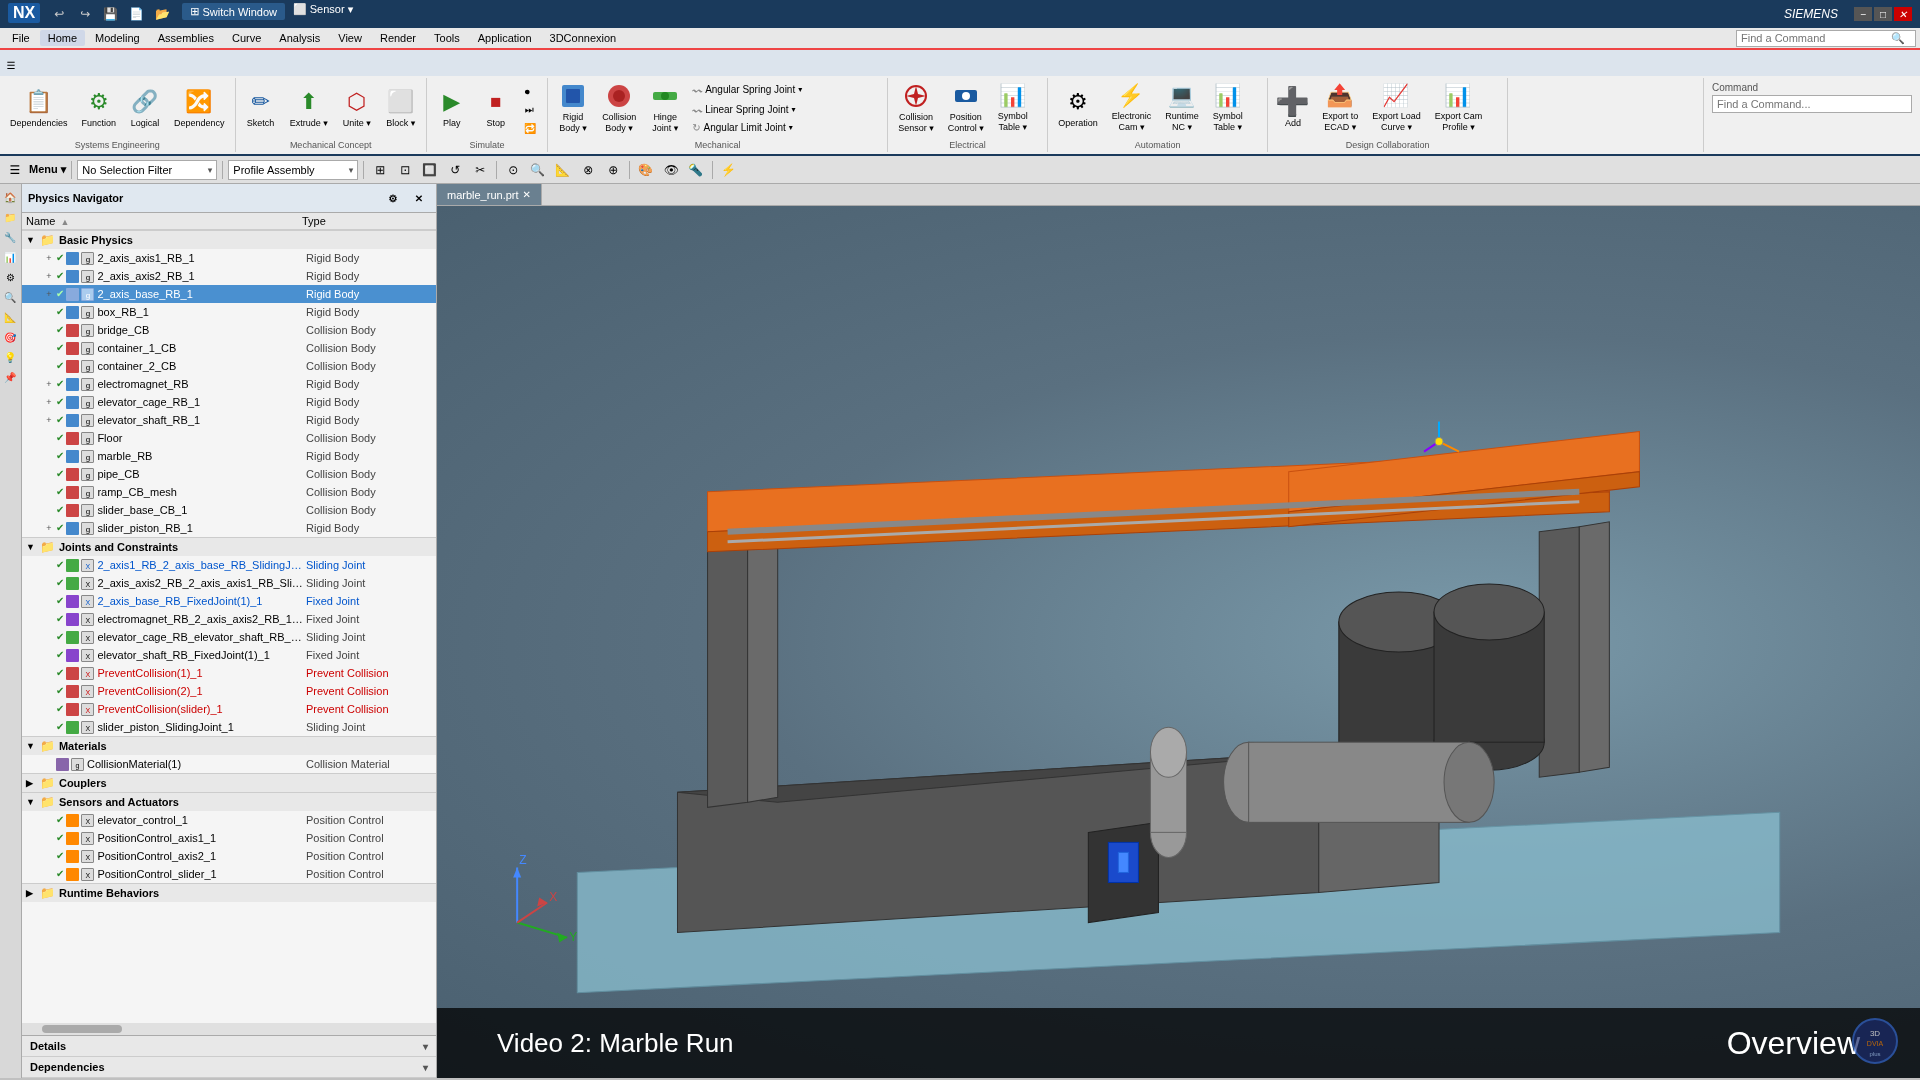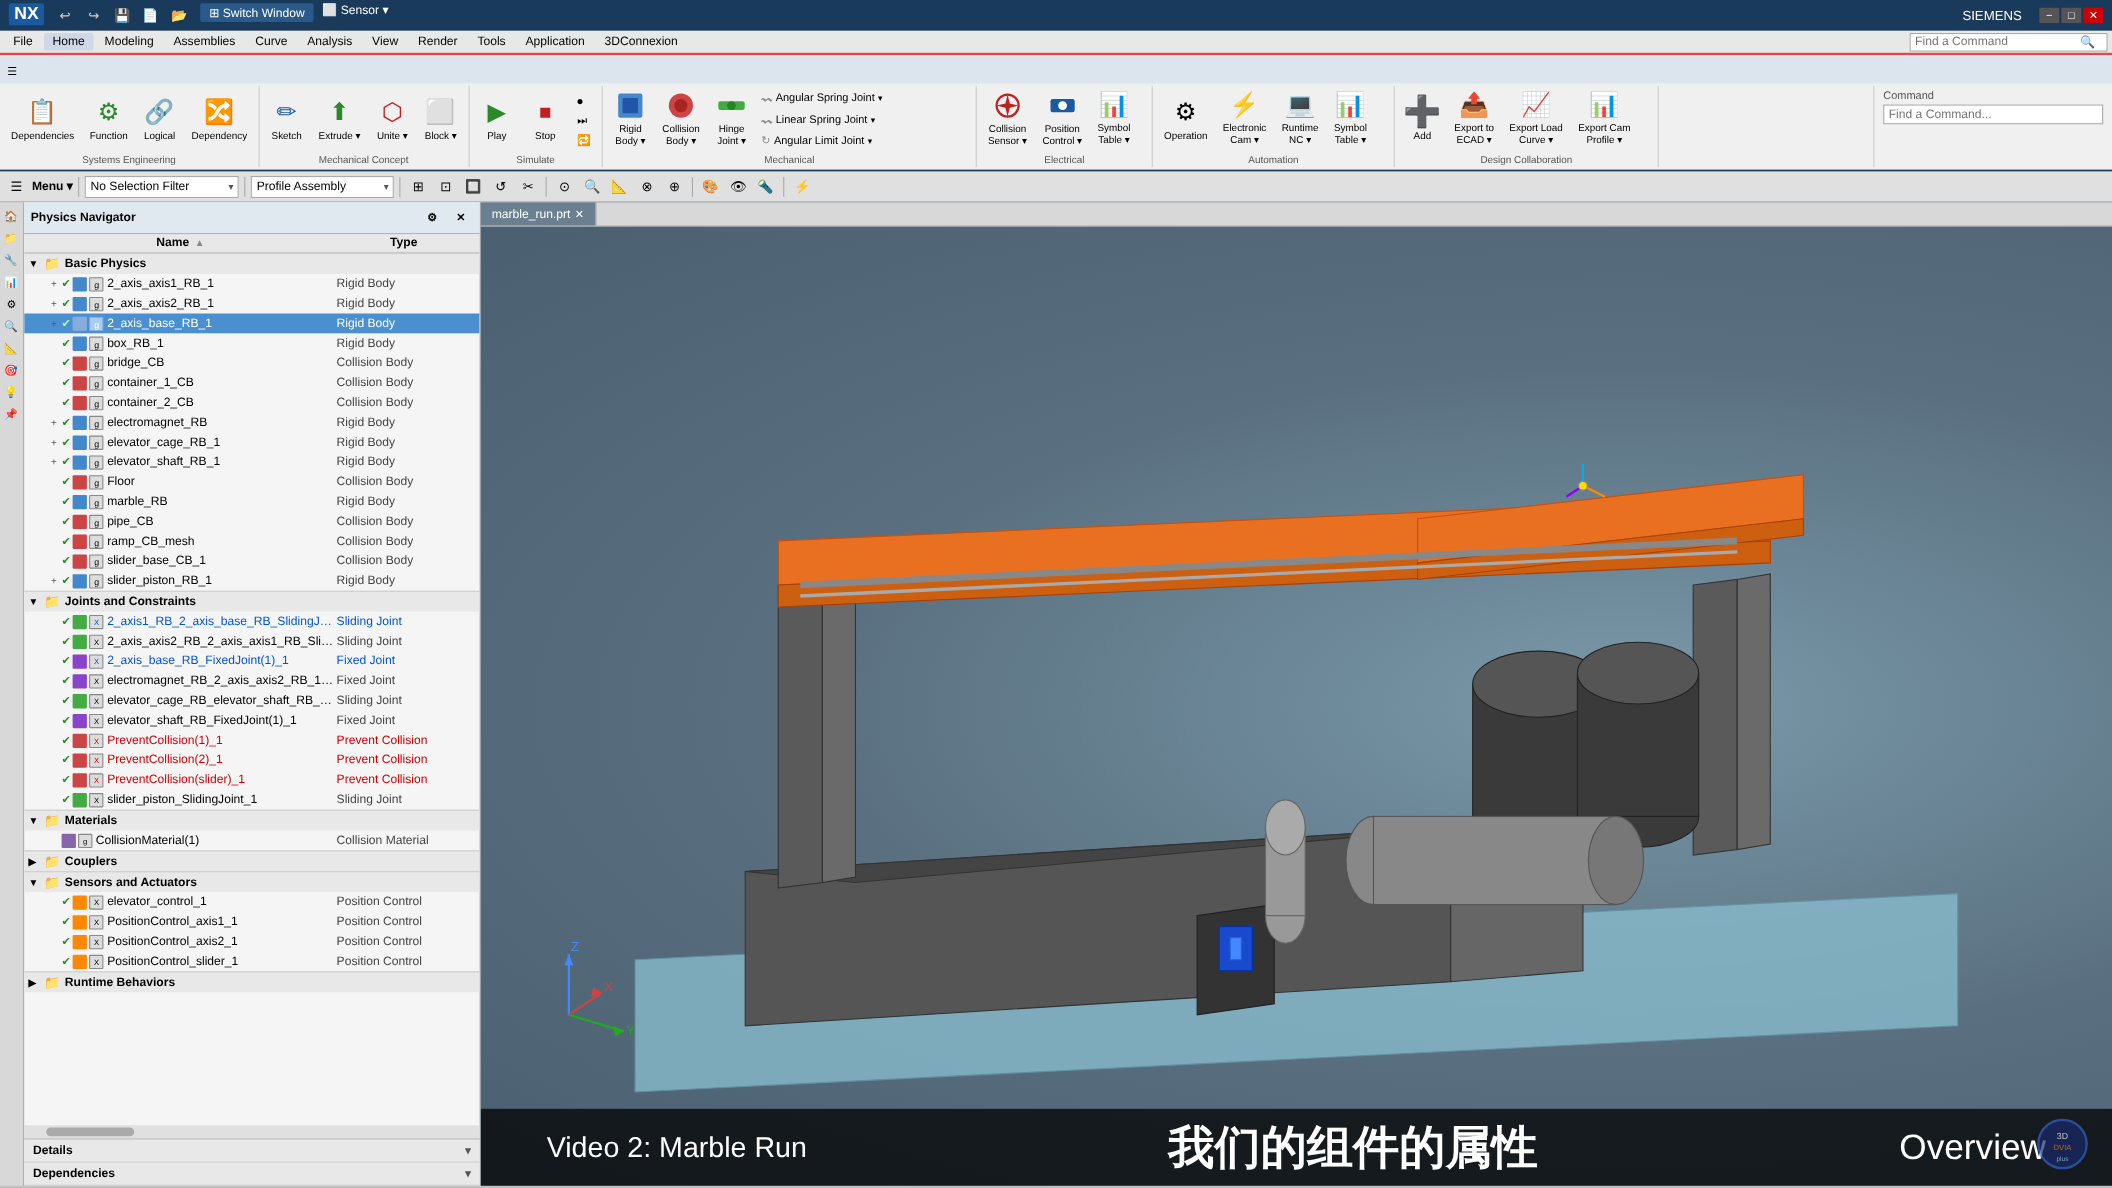--- a/index.html
+++ b/index.html
@@ -202,22 +202,21 @@
       flex: 1;
       overflow-y: auto;
       overflow-x: hidden;
     }
     .tree-header {
       display: flex;
       padding: 2px 4px;
       background: #e8e8e8;
       border-bottom: 1px solid #ccc;
       font-size: 11px;
-      font-weight: bold;
-      text-align: center;
+      font-weight: normal;
     }
     .tree-header .col-name { flex: 1; }
     .tree-header .col-type { width: 130px; }
     .tree-item {
       display: flex;
       align-items: center;
       padding: 1px 0;
       font-size: 11px;
       cursor: pointer;
       min-height: 18px;
@@ -369,21 +368,21 @@
     </div>
     <div style="display:flex;align-items:center;gap:3px;background:#2a5a8a;padding:2px 8px;border-radius:2px;font-size:11px;color:#fff;cursor:pointer;">
       <span>⊞</span>
         <span>Switch Window</span>
     </div>
     <div style="display:flex;align-items:center;gap:3px;font-size:11px;color:#fff;cursor:pointer;">
       <span>⬜</span>
         <span>Sensor ▾</span>
     </div>
   </div>
-  <div style="display:flex;gap:8px;">
+  <div style="display:flex;gap:8px;font-style:italic;">
     <span class="siemens">SIEMENS</span>
     <div class="win-btns">
       <div class="win-btn">−</div>
       <div class="win-btn">□</div>
       <div class="win-btn close">✕</div>
     </div>
   </div>
 </div>
 
 <div id="menubar">
@@ -1165,21 +1164,20 @@
         <g transform="translate(1000,210)">
           <line x1="0" y1="0" x2="20" y2="10" stroke="#ff8800" stroke-width="2"></line>
           <line x1="0" y1="0" x2="-15" y2="10" stroke="#8800ff" stroke-width="2"></line>
           <line x1="0" y1="0" x2="0" y2="-20" stroke="#00aaff" stroke-width="2"></line>
           <circle cx="0" cy="0" r="4" fill="#ffdd00" stroke="#888" stroke-width="1"></circle>
         </g>
       </svg>
 
       <div id="subtitle-bar">
         <span class="video-info">Video 2: Marble Run</span>
-        <span class="chinese-text">我们的组件的属性</span>
         <span class="overview">Overview</span>
 
         <div style="position:absolute;right:20px;bottom:10px;opacity:0.7;">
           <svg width="50" height="50" viewBox="0 0 50 50">
             <circle cx="25" cy="25" r="22" fill="#1a2a6c" stroke="#3366cc" stroke-width="2"></circle>
             <text x="25" y="20" fill="#fff" font-size="8" text-anchor="middle" font-family="Arial">3D</text>
             <text x="25" y="30" fill="#ff8800" font-size="7" text-anchor="middle" font-family="Arial">DVIA</text>
             <text x="25" y="40" fill="#aaccff" font-size="6" text-anchor="middle" font-family="Arial">plus</text>
           </svg>
         </div>

